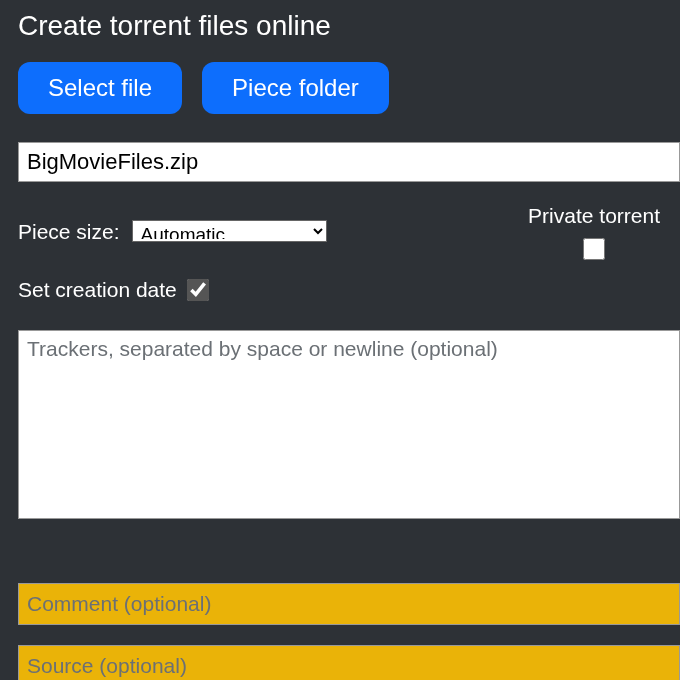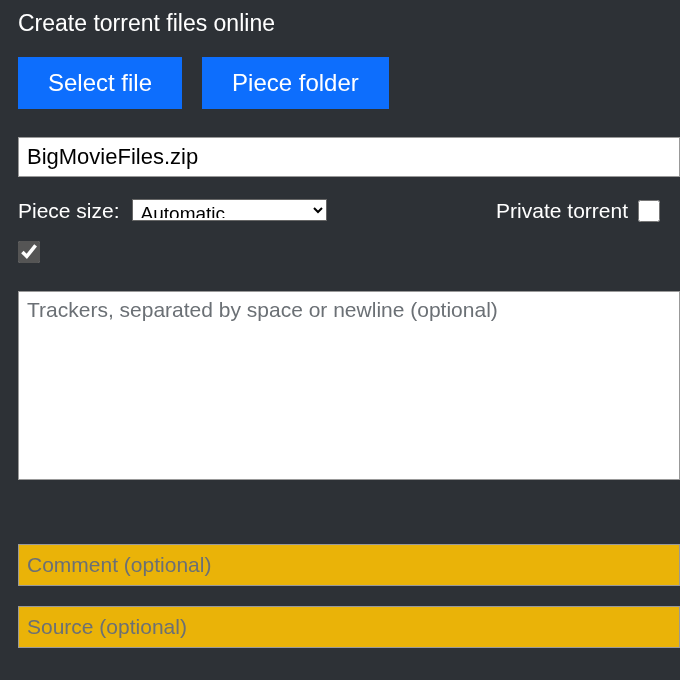--- a/index.html
+++ b/index.html
@@ -10,36 +10,36 @@
     body {
       background: #2d3136;
       font-family: Arial, Helvetica, sans-serif;
       width: 680px;
       height: 680px;
       overflow: hidden;
       padding: 0 0 0 18px;
     }
     .page-title {
       color: #ffffff;
-      font-size: 23px;
+      font-size: 28px;
       font-weight: normal;
       padding: 10px 0 20px 0;
     }
     .button-row {
       display: flex;
       gap: 20px;
       margin-bottom: 28px;
     }
     .btn-primary {
       background: #0d6efd;
       color: #ffffff;
       border: none;
       font-size: 24px;
       padding: 12px 30px;
-      border-radius: 0;
+      border-radius: 12px;
       cursor: pointer;
       font-family: inherit;
     }
     .filename-input {
       width: 100%;
       font-size: 22px;
       padding: 6px 8px;
       border: 1px solid #999;
       background: #ffffff;
       color: #000;
@@ -68,20 +68,21 @@
       width: 195px;
       height: 22px;
       font-family: inherit;
     }
     .private-group {
       margin-left: auto;
       display: flex;
       align-items: center;
       gap: 10px;
       padding-right: 20px;
+      flex-direction: column;
     }
     .private-label {
       color: #ffffff;
       font-size: 21px;
     }
     .checkbox {
       width: 22px;
       height: 22px;
       cursor: pointer;
       accent-color: #555;
@@ -147,20 +148,21 @@
       <option>Automatic</option>
     </select>
   </div>
   <div class="private-group">
     <span class="private-label">Private torrent</span>
     <input type="checkbox" class="checkbox" style="">
   </div>
 </div>
 
 <div class="creation-row">
+  <span class="creation-label">Set creation date</span>
   <input type="checkbox" class="checkbox" checked="" style="">
 </div>
 
 <textarea class="trackers-textarea" placeholder="Trackers, separated by space or newline (optional)" style=""></textarea>
 
 <div class="spacer"></div>
 
 <input type="text" class="comment-input" placeholder="Comment (optional)" style="">
 
 <input type="text" class="source-input" placeholder="Source (optional)" style="">

